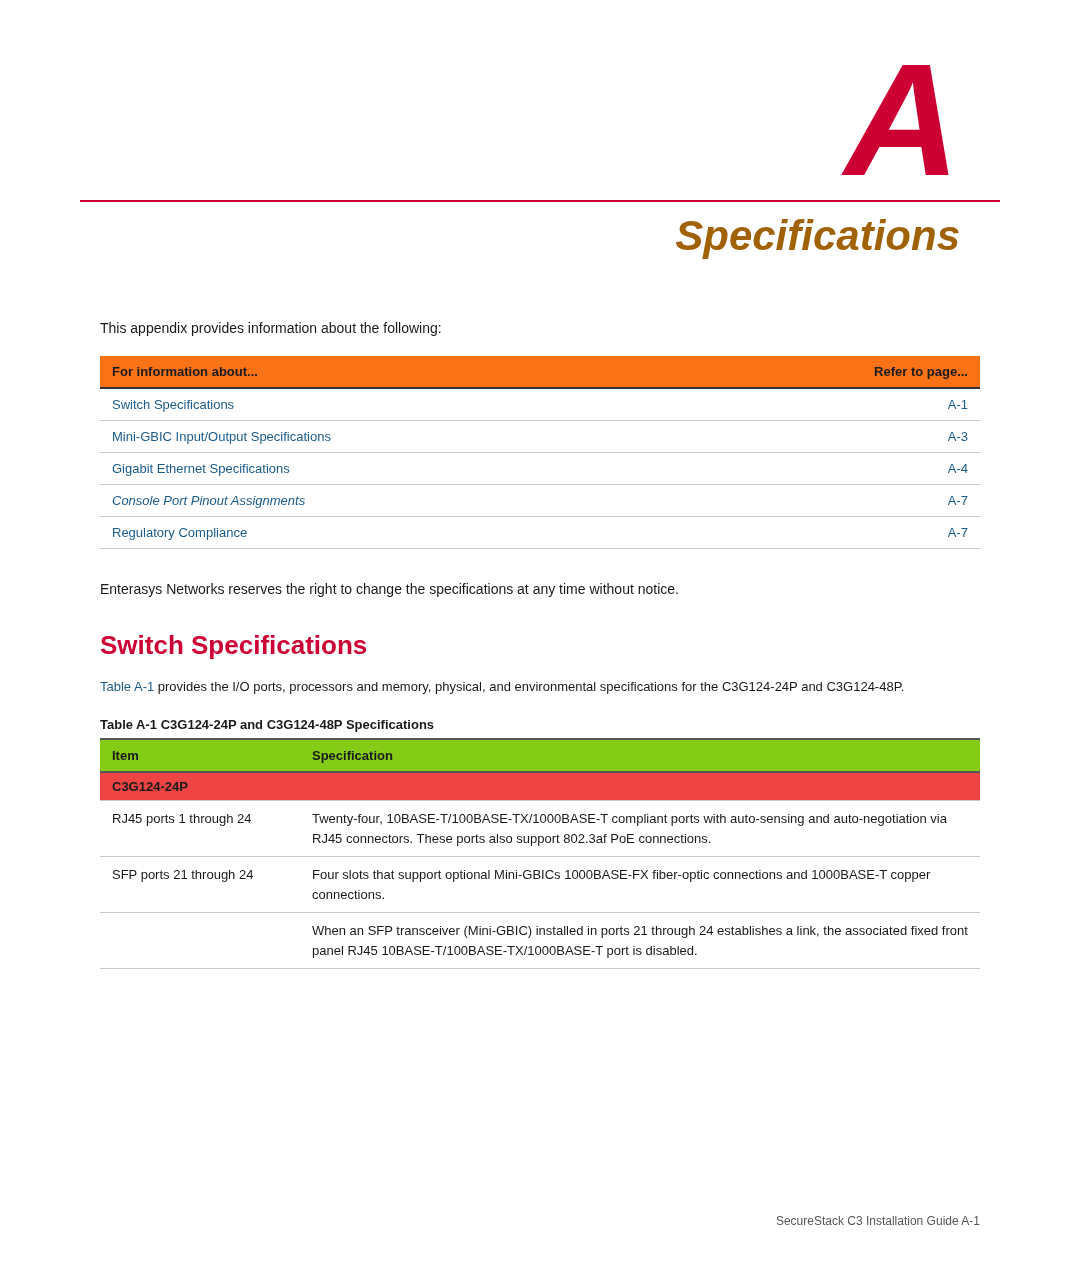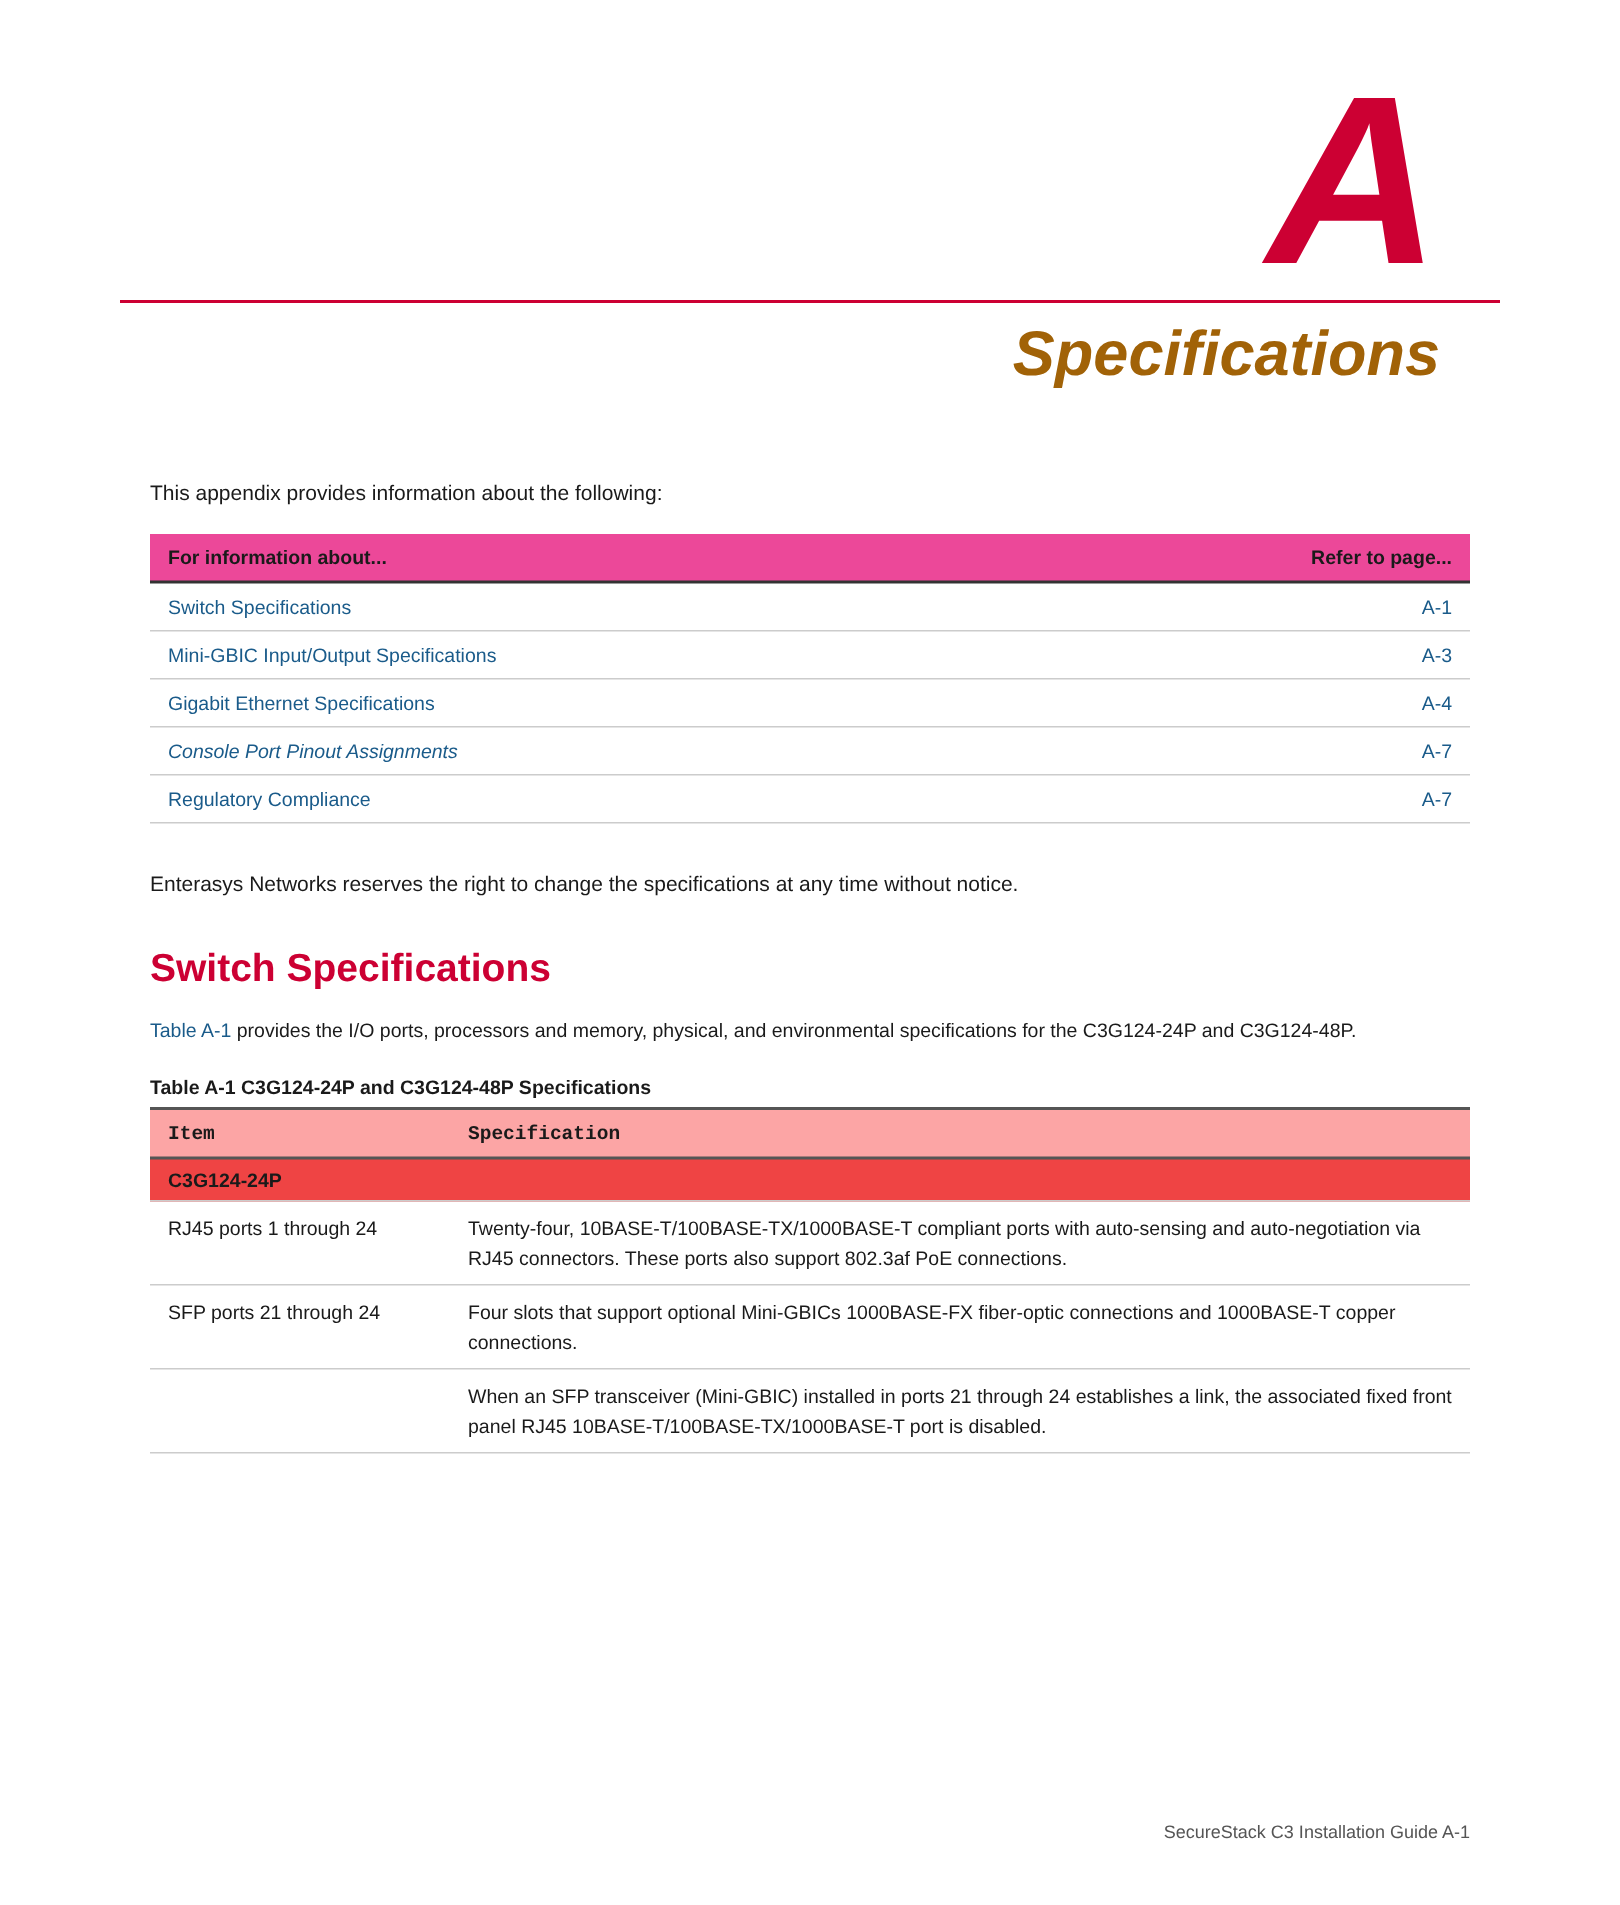--- a/index.html
+++ b/index.html
@@ -77,21 +77,21 @@
 
     
     .toc-table {
       width: 100%;
       border-collapse: collapse;
       margin-bottom: 30px;
       font-family: Arial, sans-serif;
     }
 
     .toc-table thead tr {
-      background-color: #ec4899;
+      background-color: #f97316;
     }
 
     .toc-table th {
       padding: 8px 12px;
       text-align: left;
       font-size: 13px;
       font-weight: bold;
       color: #1a1a1a;
       border-bottom: 1px solid #999;
     }
@@ -158,22 +158,21 @@
 
     
     .specs-table {
       width: 100%;
       border-collapse: collapse;
       font-family: Arial, sans-serif;
       margin-bottom: 20px;
     }
 
     .specs-table thead tr {
-      background-color: #fca5a5;
-      font-family: Liberation Mono, monospace;
+      background-color: #84cc16;
     }
 
     .specs-table th {
       padding: 8px 12px;
       text-align: left;
       font-size: 13px;
       font-weight: bold;
       color: #1a1a1a;
       border-bottom: 2px solid #555;
       border-top: 2px solid #555;

